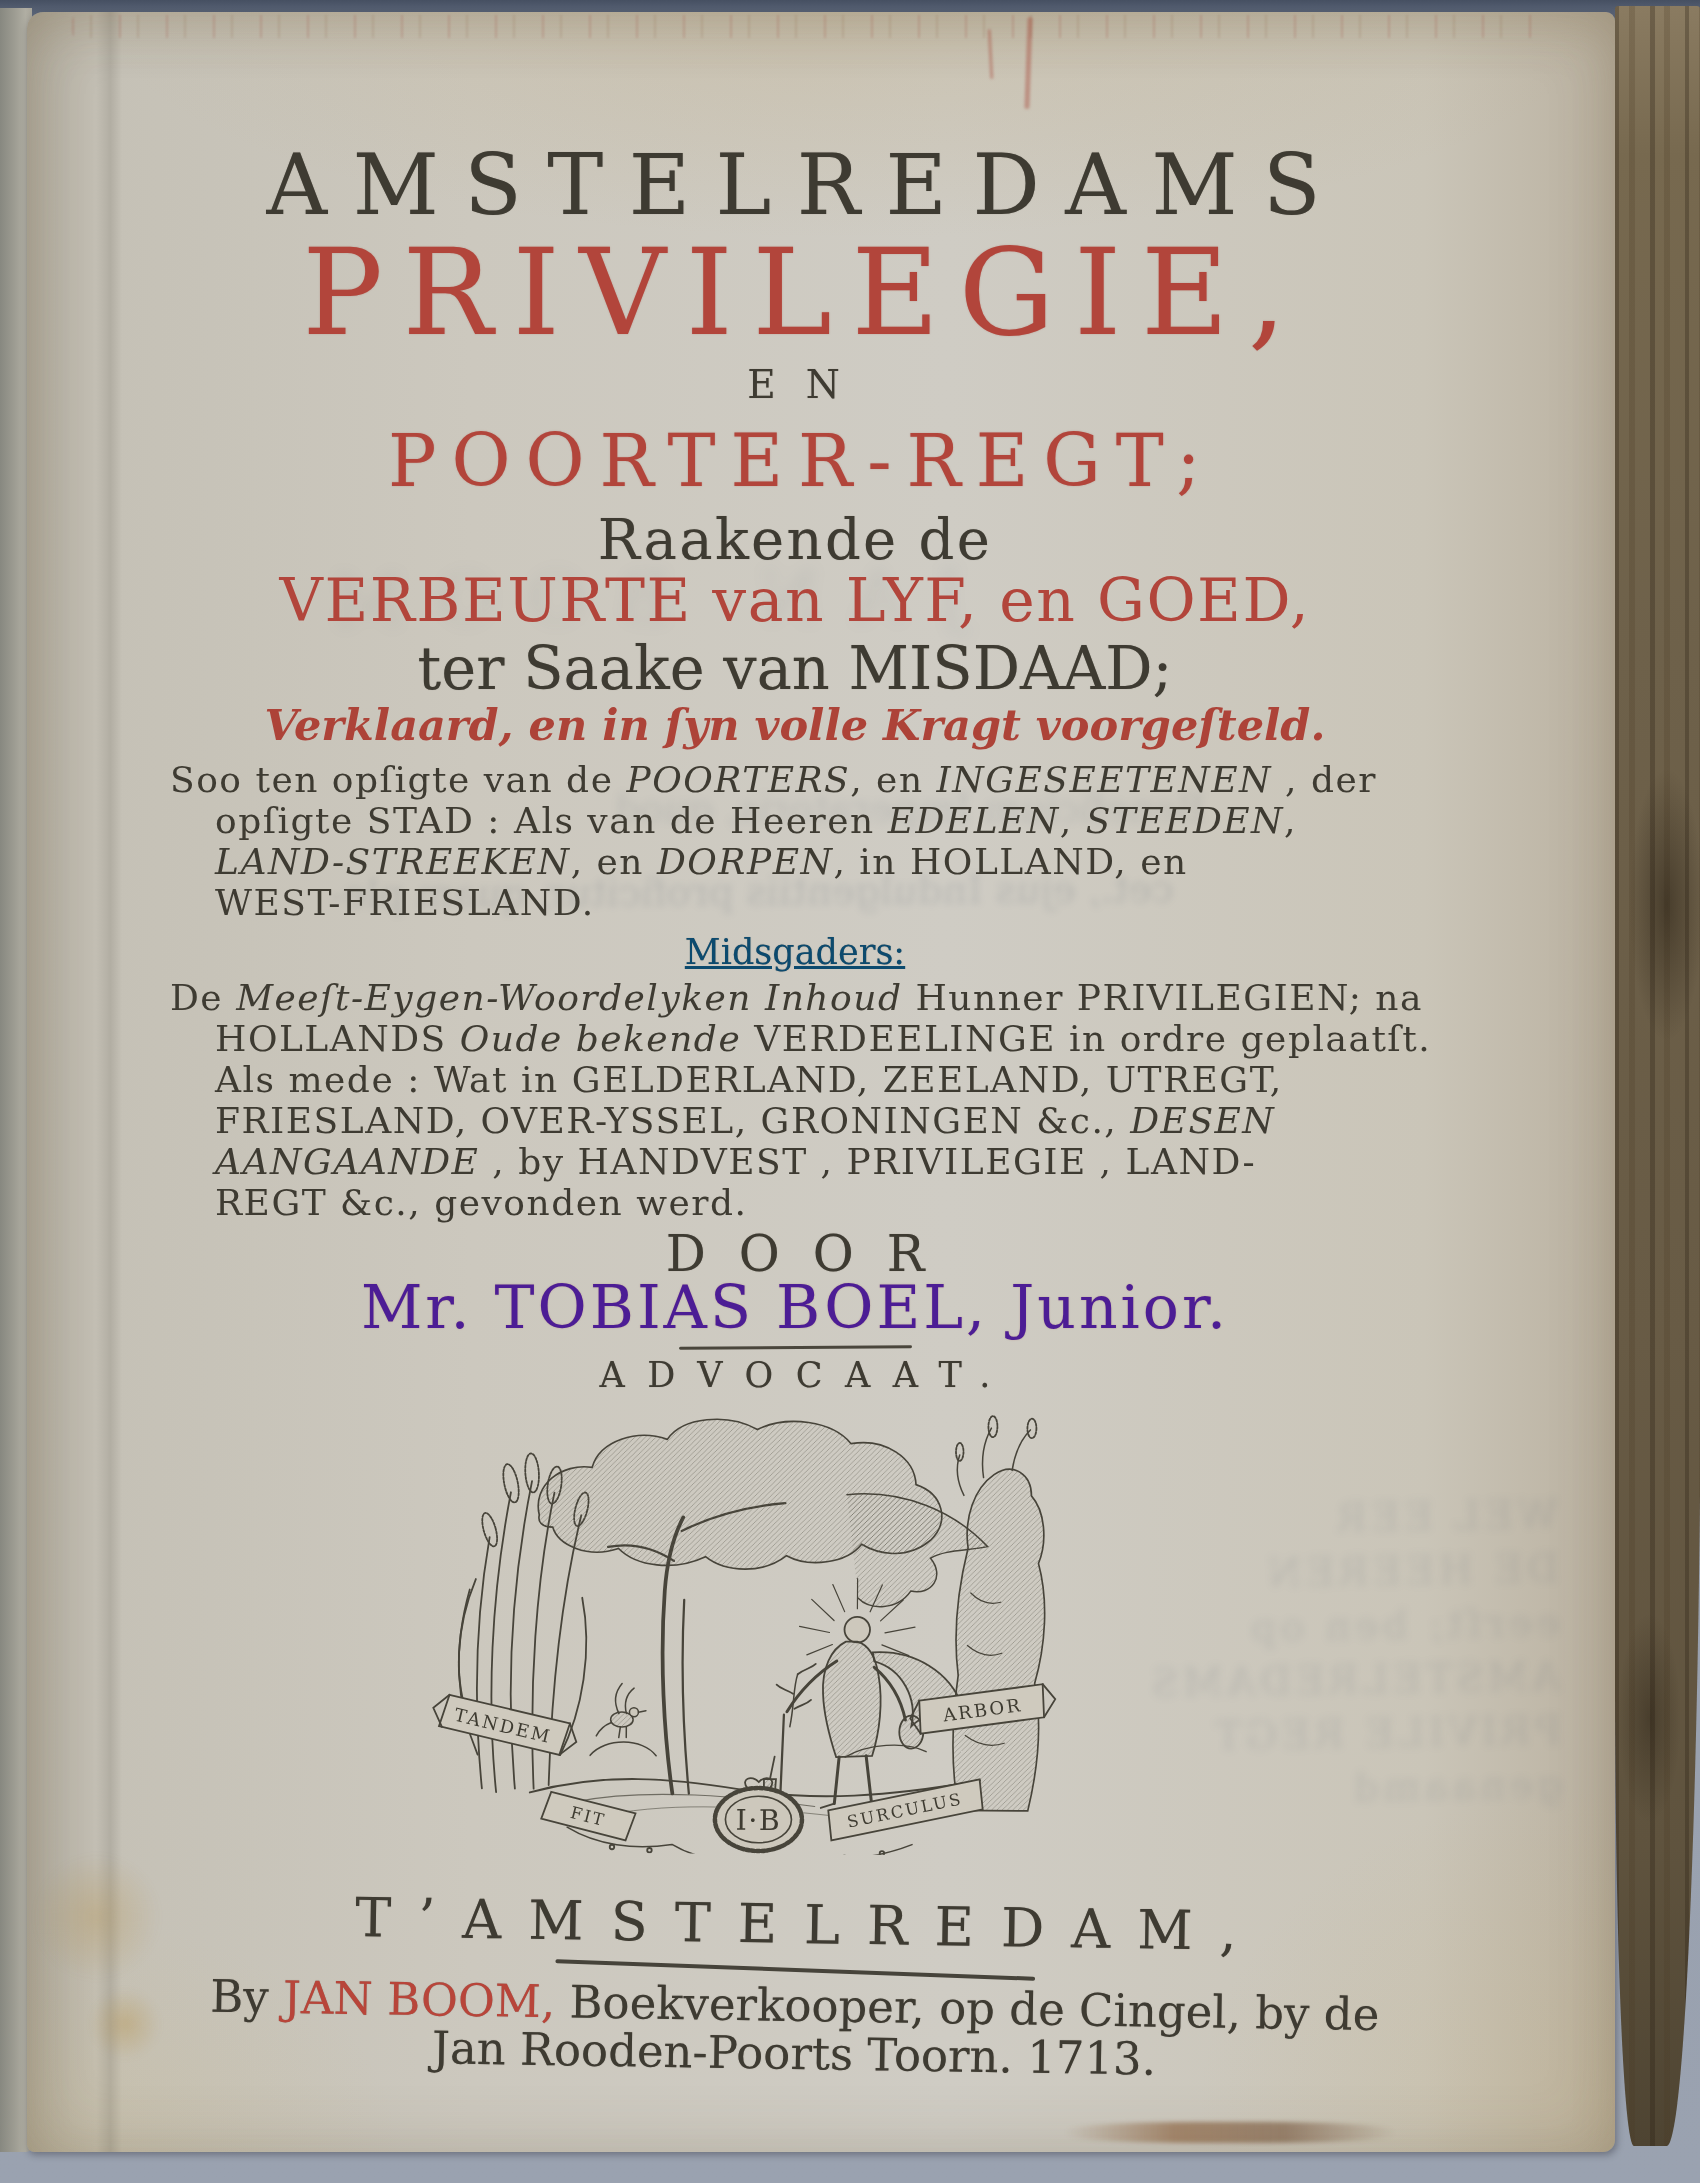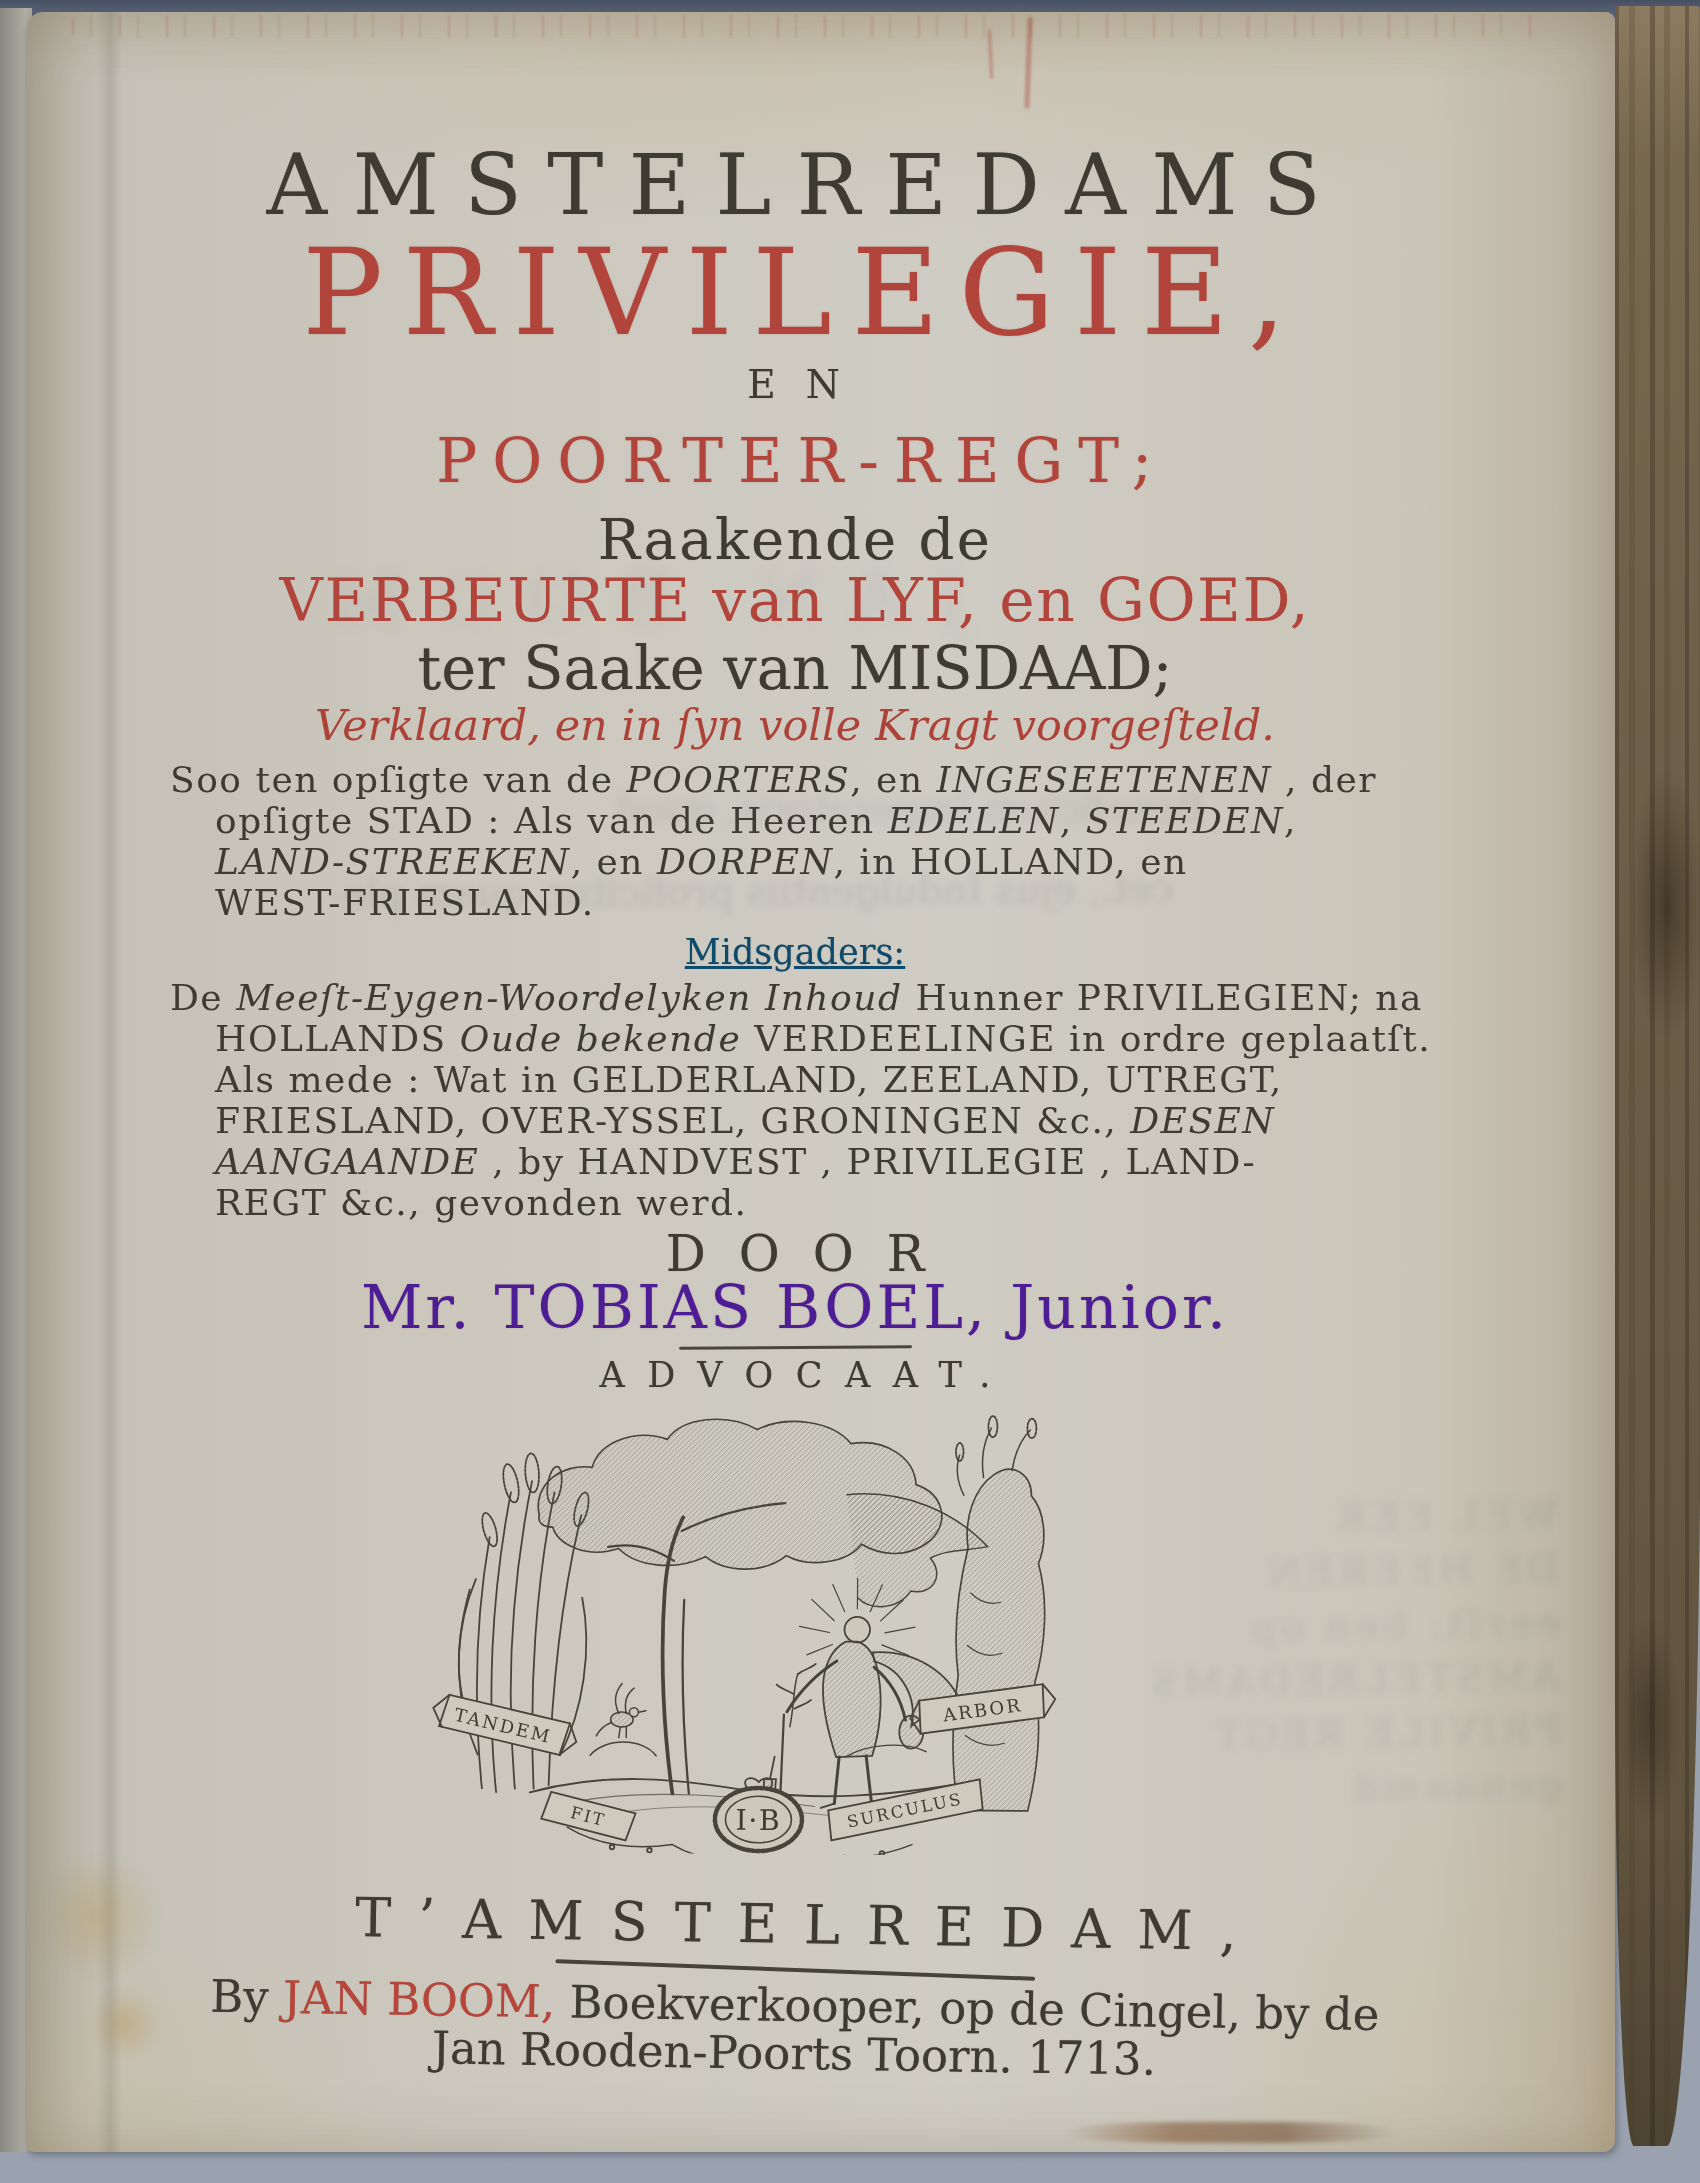--- a/index.html
+++ b/index.html
@@ -63,25 +63,25 @@
   .g-col div{font-size:39px;line-height:54px;letter-spacing:4.5px;color:#55606e;white-space:nowrap;}
 
   
   .content{position:absolute;left:86px;top:141px;width:1418px;text-align:center;color:#3e3b32;}
   .seg-it{font-style:italic;}
   .seg-red{color:#b8453a;}
   .tx{text-shadow:0 0 0.8px rgba(62,56,44,.45);}
   .t-series{font-size:84px;line-height:89px;letter-spacing:25.5px;padding-left:22.5px;}
   .t-main{font-size:120px;line-height:126px;letter-spacing:19.5px;padding-left:18px;margin-top:0px;color:#b2453b;text-shadow:0 0 1.5px rgba(150,50,40,.35);}
   .t-en{font-size:39px;line-height:41px;letter-spacing:30px;padding-left:27px;margin-top:8px;}
-  .t-sub{font-size:61px;line-height:96px;letter-spacing:15px;padding-left:13.5px;margin-top:7.5px;color:#b2453b;text-shadow:0 0 1.5px rgba(150,50,40,.35);}
+  .t-sub{font-size:72px;line-height:96px;letter-spacing:15px;padding-left:13.5px;margin-top:7.5px;color:#b2453b;text-shadow:0 0 1.5px rgba(150,50,40,.35);}
   .t-raakende{font-size:56px;line-height:59px;letter-spacing:2.3px;margin-top:1.5px;}
   .t-verbeurte{font-size:60px;line-height:63px;letter-spacing:1.5px;margin-top:0;color:#b2453b;}
   .t-saake{font-size:59px;line-height:62px;margin-top:6px;}
-  .t-verklaard{font-size:43px;line-height:45px;margin-top:3px;font-style:italic;color:#ad4338;}
+  .t-verklaard{font-size:43px;line-height:45px;margin-top:3px;font-style:italic;color:#ad4338;font-weight:bold;}
   .para{margin-top:10.5px;font-size:36px;line-height:41px;letter-spacing:1.5px;text-align:left;}
   .para .pl{padding-left:129px;}
   .para .pl-first{padding-left:84px;}
   .t-mids{font-size:35px;line-height:36px;margin-top:11px;color:#0c4a6e;text-decoration:underline;}
   .para2{margin-top:7.5px;}
   .t-door{font-size:50px;line-height:39px;letter-spacing:33px;padding-left:33px;margin-top:12px;}
   .t-author{font-size:60px;line-height:63px;letter-spacing:3px;margin-top:1.5px;color:#4c1d95;text-shadow:0 0 1.5px rgba(150,50,40,.3);}
   .rule1{width:233px;height:3px;background:#4a463c;margin:7.5px auto 0;transform:rotate(-.4deg);border-radius:1.5px;}
   .t-advocaat{font-size:35px;line-height:37px;letter-spacing:22.5px;padding-left:22.5px;margin-top:7.5px;}
   .emblem-wrap{margin:10.5px auto 0;width:660px;transform:translateX(-39px) rotate(.4deg);}

